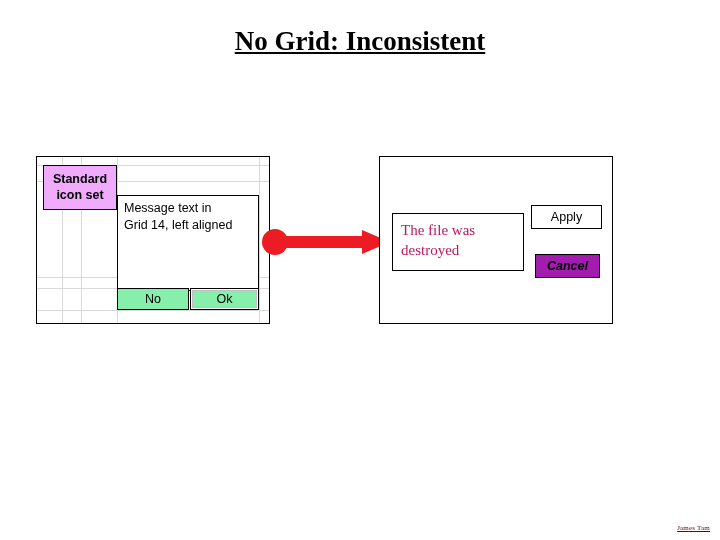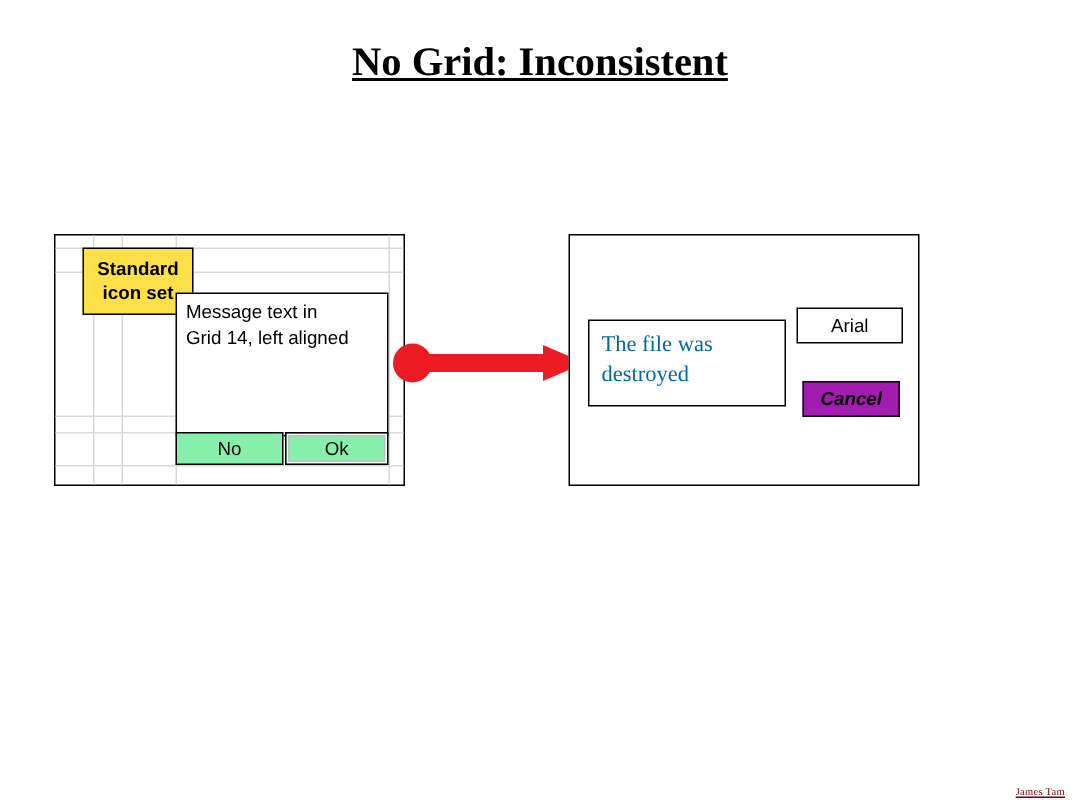--- a/index.html
+++ b/index.html
@@ -64,32 +64,31 @@
   }
 
   
   #icon-set-box {
     position: absolute;
     left: 43px;
     top: 165px;
     width: 74px;
     height: 45px;
     border: 1px solid #000000;
-    background: #fde047;
+    background: #f0abfc;
     box-sizing: border-box;
     display: flex;
     flex-direction: column;
     align-items: center;
     justify-content: center;
     font-size: 12.5px;
     font-weight: bold;
     color: #000000;
     line-height: 1.22;
     text-align: center;
-    margin-left: 12px;
   }
 
   
   #message-box {
     position: absolute;
     left: 117px;
     top: 195px;
     width: 142px;
     height: 96px;
     border: 1px solid #000000;
@@ -147,21 +146,21 @@
     left: 392px;
     top: 213px;
     width: 132px;
     height: 58px;
     border: 1px solid #000000;
     background: #ffffff;
     box-sizing: border-box;
     padding: 7px 4px 12px 8px;
     font-family: "Liberation Serif", serif;
     font-size: 15px;
-    color: #0369a1;
+    color: #be185d;
     line-height: 1.33;
   }
   #btn-apply {
     position: absolute;
     left: 531px;
     top: 205px;
     width: 71px;
     height: 24px;
     border: 1px solid #000000;
     background: #ffffff;
@@ -271,21 +270,21 @@
   </div>
 
   <div id="right-panel"></div>
 
   <div id="destroyed-box">
     <div>The file was</div>
     <div>destroyed</div>
   </div>
 
   <div id="btn-apply">
-    <span>Arial</span>
+    <span>Apply</span>
   </div>
   <div id="btn-cancel">
     <span>Cancel</span>
   </div>
 
   <div id="footer">
     <span class="u">James  Tam</span>
   </div>
 
 </div>

